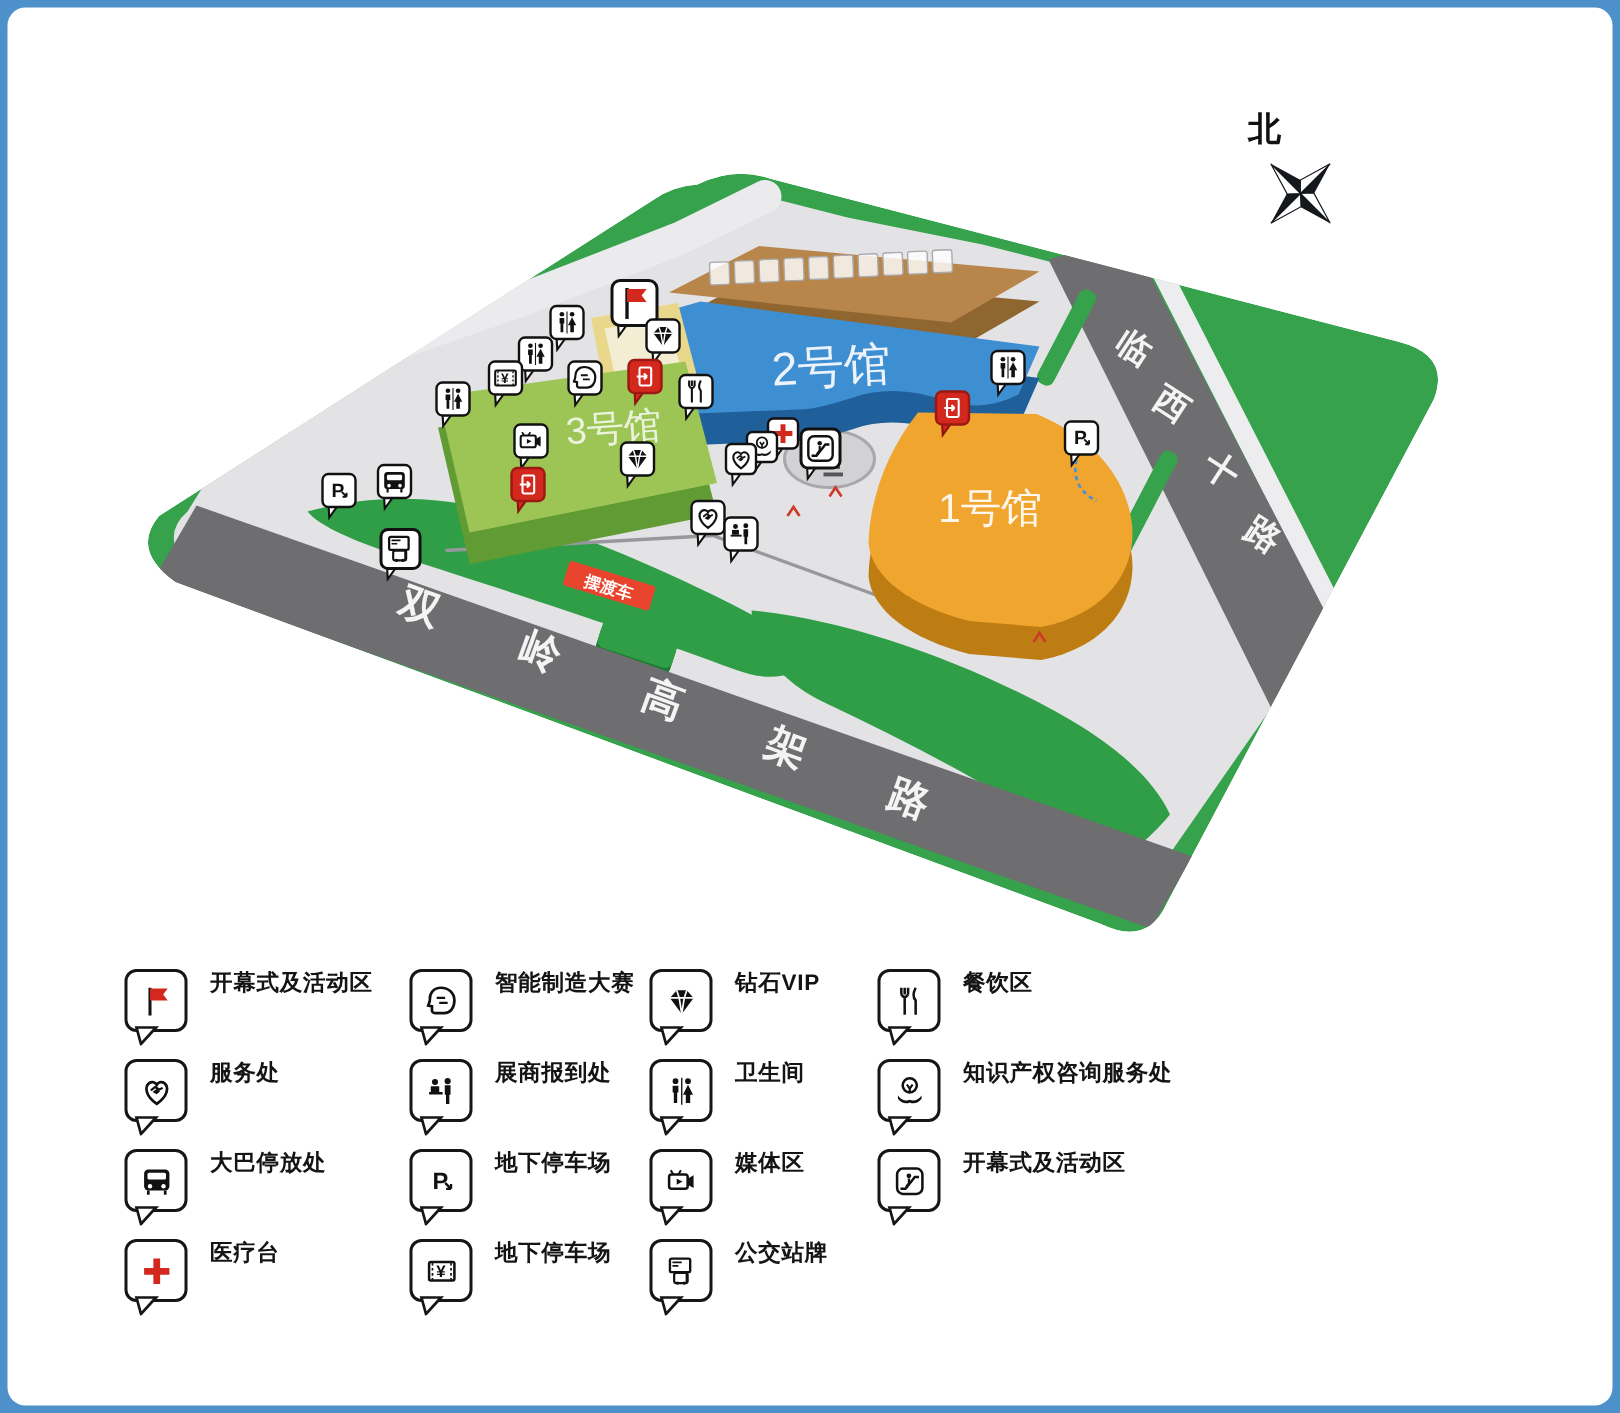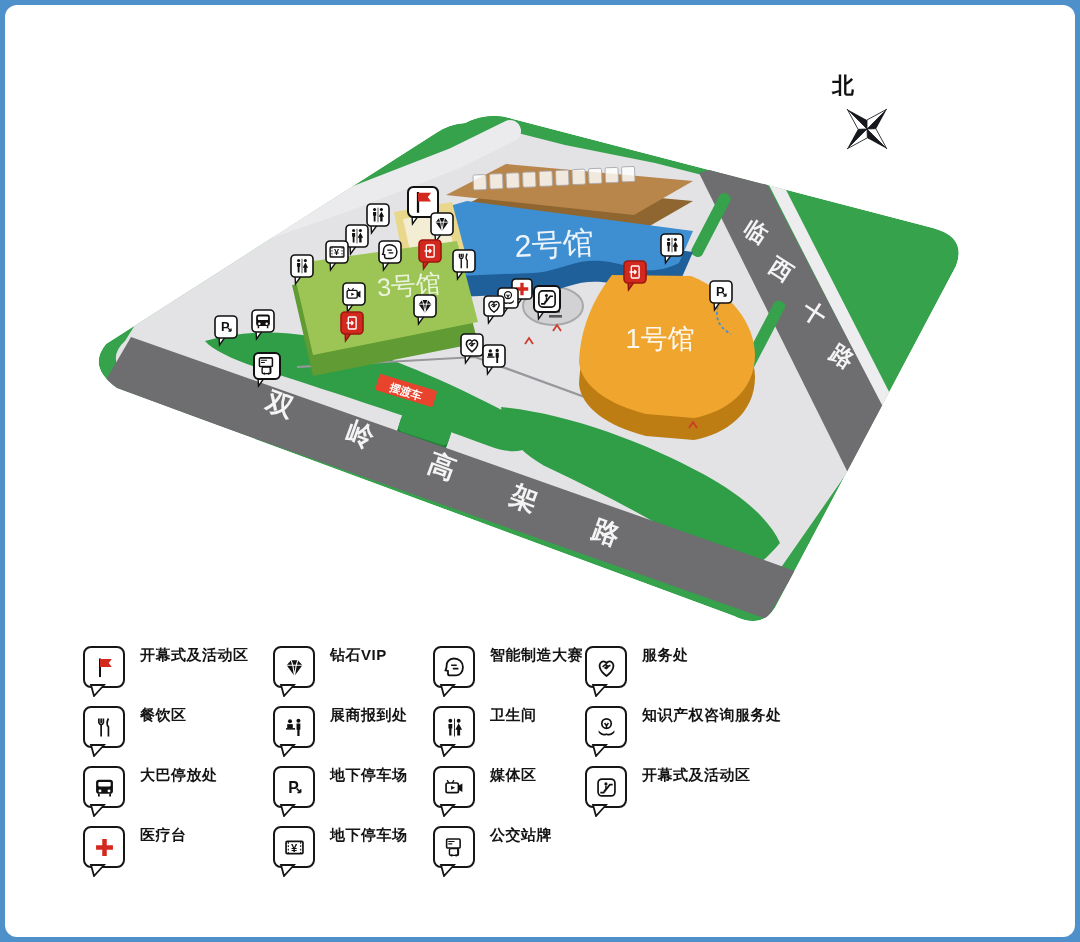--- a/index.html
+++ b/index.html
@@ -394,65 +394,65 @@
           </svg>
           <svg class="leg-tail" width="18" height="13" viewBox="0 0 18 13">
             <polygon points="2,1 15,1 5,12" fill="#fff" stroke="#161616" stroke-width="1.8"></polygon>
           </svg>
         </div>
         <span class="leg-label">开幕式及活动区</span>
       </div>
       <div class="leg-item">
         <div class="leg-icon">
           <svg width="27" height="27" viewBox="0 0 24 24">
+            <path d="M11.5 4 C7 4 4.8 7.5 5 10.5 C5.1 12 4.6 13.2 4 14.5 L6.2 15 L6.2 17.5 C6.2 18.3 7 19 8 19 L13.5 19 C17 19 19.5 16 19.5 11.5 C19.5 7 16 4 11.5 4 Z" fill="none" stroke="#111" stroke-width="1.6"></path>
+            <path d="M9 10 H14 M10.5 13 H15.5" stroke="#111" stroke-width="1.4"></path>
+          </svg>
+          <svg class="leg-tail" width="18" height="13" viewBox="0 0 18 13">
+            <polygon points="2,1 15,1 5,12" fill="#fff" stroke="#161616" stroke-width="1.8"></polygon>
+          </svg>
+        </div>
+        <span class="leg-label">智能制造大赛</span>
+      </div>
+      <div class="leg-item">
+        <div class="leg-icon">
+          <svg width="27" height="27" viewBox="0 0 24 24">
             <path d="M5 10 L9 5.5 H15 L19 10 L12 19.5 Z" fill="#111"></path>
             <path d="M5 10 H19 M9 5.5 L10.5 10 L12 19.5 L13.5 10 L15 5.5" stroke="#fff" stroke-width="1" fill="none"></path>
           </svg>
           <svg class="leg-tail" width="18" height="13" viewBox="0 0 18 13">
             <polygon points="2,1 15,1 5,12" fill="#fff" stroke="#161616" stroke-width="1.8"></polygon>
           </svg>
         </div>
         <span class="leg-label">钻石VIP</span>
       </div>
       <div class="leg-item">
         <div class="leg-icon">
           <svg width="27" height="27" viewBox="0 0 24 24">
-            <path d="M11.5 4 C7 4 4.8 7.5 5 10.5 C5.1 12 4.6 13.2 4 14.5 L6.2 15 L6.2 17.5 C6.2 18.3 7 19 8 19 L13.5 19 C17 19 19.5 16 19.5 11.5 C19.5 7 16 4 11.5 4 Z" fill="none" stroke="#111" stroke-width="1.6"></path>
-            <path d="M9 10 H14 M10.5 13 H15.5" stroke="#111" stroke-width="1.4"></path>
-          </svg>
-          <svg class="leg-tail" width="18" height="13" viewBox="0 0 18 13">
-            <polygon points="2,1 15,1 5,12" fill="#fff" stroke="#161616" stroke-width="1.8"></polygon>
-          </svg>
-        </div>
-        <span class="leg-label">智能制造大赛</span>
+            <path d="M7 4 V8 M9 4 V8 M11 4 V8 M7 8 Q9 11 11 8 M9 9.5 V20" stroke="#111" stroke-width="1.5" fill="none"></path>
+            <path d="M15.5 4 C14 7 14 10 15.5 11.5 L15.5 20" stroke="#111" stroke-width="1.5" fill="none"></path>
+          </svg>
+          <svg class="leg-tail" width="18" height="13" viewBox="0 0 18 13">
+            <polygon points="2,1 15,1 5,12" fill="#fff" stroke="#161616" stroke-width="1.8"></polygon>
+          </svg>
+        </div>
+        <span class="leg-label">餐饮区</span>
       </div>
       <div class="leg-item">
         <div class="leg-icon">
           <svg width="27" height="27" viewBox="0 0 24 24">
             <path d="M12 19.5 C5.5 15 4.5 9.5 7.5 7.2 C9.3 5.9 11.3 6.8 12 8.2 C12.7 6.8 14.7 5.9 16.5 7.2 C19.5 9.5 18.5 15 12 19.5 Z" fill="none" stroke="#111" stroke-width="1.6"></path>
             <path d="M8.5 11.5 L11 9.5 L13.5 11 L15.5 10" stroke="#111" stroke-width="1.3" fill="none"></path>
             <path d="M9.5 12.5 L12 10.5 L14 12 L12 13.8 Z" fill="#111"></path>
           </svg>
           <svg class="leg-tail" width="18" height="13" viewBox="0 0 18 13">
             <polygon points="2,1 15,1 5,12" fill="#fff" stroke="#161616" stroke-width="1.8"></polygon>
           </svg>
         </div>
         <span class="leg-label">服务处</span>
-      </div>
-      <div class="leg-item">
-        <div class="leg-icon">
-          <svg width="27" height="27" viewBox="0 0 24 24">
-            <path d="M7 4 V8 M9 4 V8 M11 4 V8 M7 8 Q9 11 11 8 M9 9.5 V20" stroke="#111" stroke-width="1.5" fill="none"></path>
-            <path d="M15.5 4 C14 7 14 10 15.5 11.5 L15.5 20" stroke="#111" stroke-width="1.5" fill="none"></path>
-          </svg>
-          <svg class="leg-tail" width="18" height="13" viewBox="0 0 18 13">
-            <polygon points="2,1 15,1 5,12" fill="#fff" stroke="#161616" stroke-width="1.8"></polygon>
-          </svg>
-        </div>
-        <span class="leg-label">餐饮区</span>
       </div>
       <div class="leg-item">
         <div class="leg-icon">
           <svg width="27" height="27" viewBox="0 0 24 24">
             <circle cx="8" cy="6.5" r="1.8" fill="#111"></circle>
             <path d="M5.5 9 H10.5 V12.5 H5.5 Z" fill="#111"></path>
             <path d="M4.5 13.2 H12.5" stroke="#111" stroke-width="1.4"></path>
             <circle cx="15.5" cy="6" r="1.8" fill="#111"></circle>
             <path d="M13.8 8.5 H17.2 V14 H16.5 V19.5 H14.5 V14 H13.8 Z" fill="#111"></path>
           </svg>

